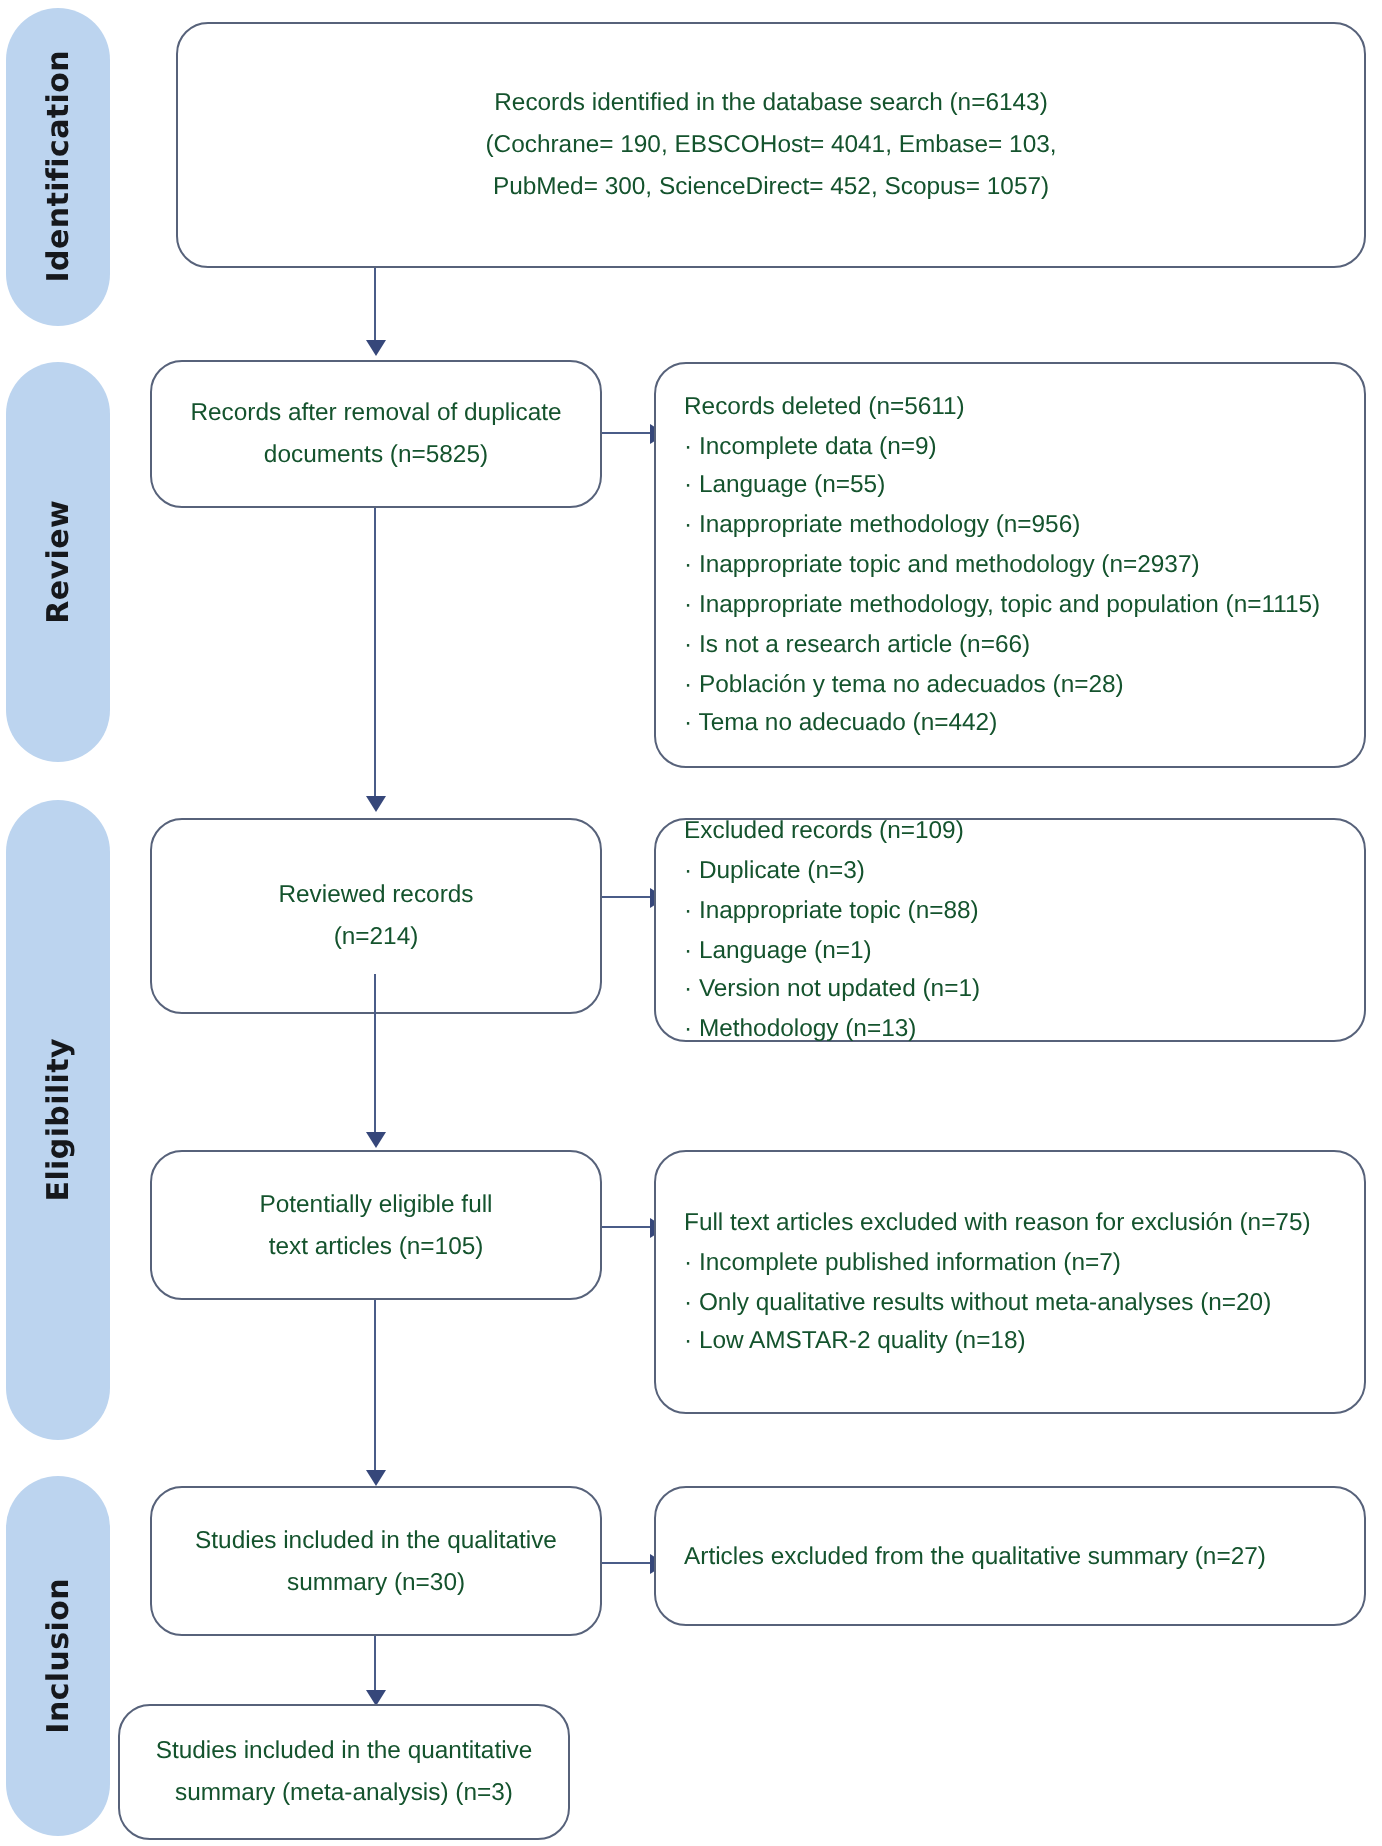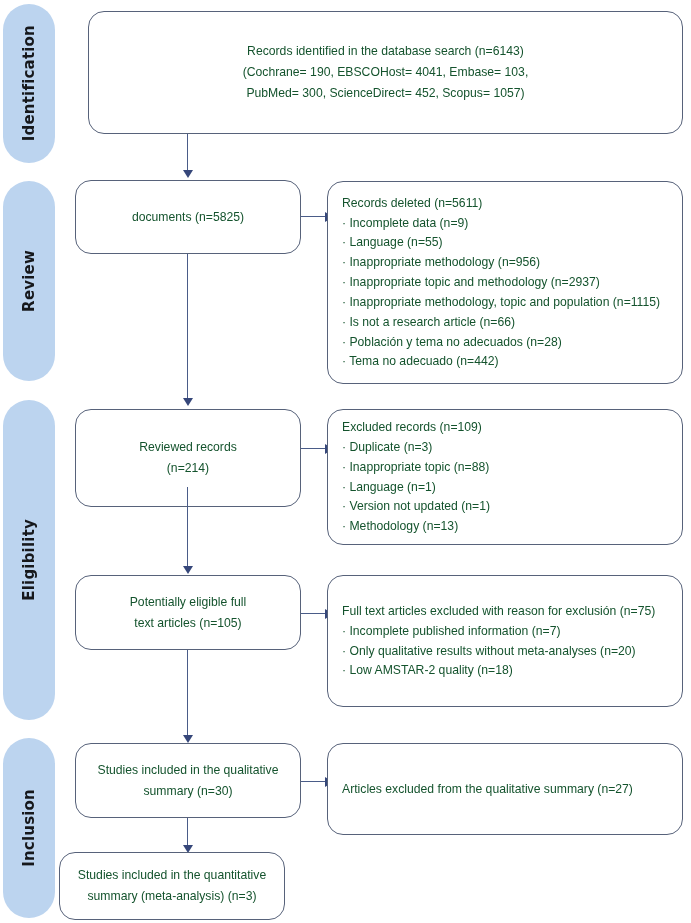--- a/index.html
+++ b/index.html
@@ -128,20 +128,21 @@
   <div class="flow-box centered" style="left:88px; top:11px; width:595px; height:123px;">
     <div class="box-line">Records identified in the database search  (n=6143)</div>
     <div class="box-line">(Cochrane= 190, EBSCOHost= 4041, Embase= 103,</div>
     <div class="box-line">PubMed= 300, ScienceDirect= 452, Scopus= 1057)</div>
   </div>
 
   <div class="v-line" style="left:187px; top:134px; height:38px;"></div>
   <div class="arrow-down" style="left:183px; top:170px;"></div>
 
   <div class="flow-box centered" style="left:75px; top:180px; width:226px; height:74px;">
+    <div class="box-line">Records after removal of duplicate</div>
     <div class="box-line">documents (n=5825)</div>
   </div>
 
   <div class="h-line" style="left:301px; top:216px; width:26px;"></div>
   <div class="arrow-right" style="left:325px; top:212px;"></div>
 
   <div class="flow-box listed" style="left:327px; top:181px; width:356px; height:203px;">
     <div class="box-line heading">Records deleted (n=5611)</div>
     <div class="box-line">· Incomplete data (n=9)</div>
     <div class="box-line">· Language (n=55)</div>
@@ -157,21 +158,21 @@
   <div class="arrow-down" style="left:183px; top:398px;"></div>
 
   <div class="flow-box centered" style="left:75px; top:409px; width:226px; height:98px;">
     <div class="box-line">Reviewed records</div>
     <div class="box-line">(n=214)</div>
   </div>
 
   <div class="h-line" style="left:301px; top:448px; width:26px;"></div>
   <div class="arrow-right" style="left:325px; top:444px;"></div>
 
-  <div class="flow-box listed" style="left:327px; top:409px; width:356px; height:136px;">
+  <div class="flow-box listed" style="left:327px; top:409px; width:356px; height:112px;">
     <div class="box-line heading">Excluded records (n=109)</div>
     <div class="box-line">· Duplicate (n=3)</div>
     <div class="box-line">· Inappropriate topic (n=88)</div>
     <div class="box-line">· Language (n=1)</div>
     <div class="box-line">· Version not updated (n=1)</div>
     <div class="box-line">· Methodology (n=13)</div>
   </div>
 
   <div class="v-line" style="left:187px; top:487px; height:82px;"></div>
   <div class="arrow-down" style="left:183px; top:566px;"></div>
@@ -195,21 +196,21 @@
   <div class="arrow-down" style="left:183px; top:735px;"></div>
 
   <div class="flow-box centered" style="left:75px; top:743px; width:226px; height:75px;">
     <div class="box-line">Studies included in the qualitative</div>
     <div class="box-line">summary (n=30)</div>
   </div>
 
   <div class="h-line" style="left:301px; top:781px; width:26px;"></div>
   <div class="arrow-right" style="left:325px; top:777px;"></div>
 
-  <div class="flow-box listed" style="left:327px; top:743px; width:356px; height:92px;">
+  <div class="flow-box listed" style="left:327px; top:743px; width:356px; height:70px;">
     <div class="box-line heading">Articles excluded from the qualitative summary (n=27)</div>
   </div>
 
   <div class="v-line" style="left:187px; top:818px; height:30px;"></div>
   <div class="arrow-down" style="left:183px; top:845px;"></div>
 
   <div class="flow-box centered" style="left:59px; top:852px; width:226px; height:68px;">
     <div class="box-line">Studies included in the quantitative</div>
     <div class="box-line">summary (meta-analysis) (n=3)</div>
   </div>

